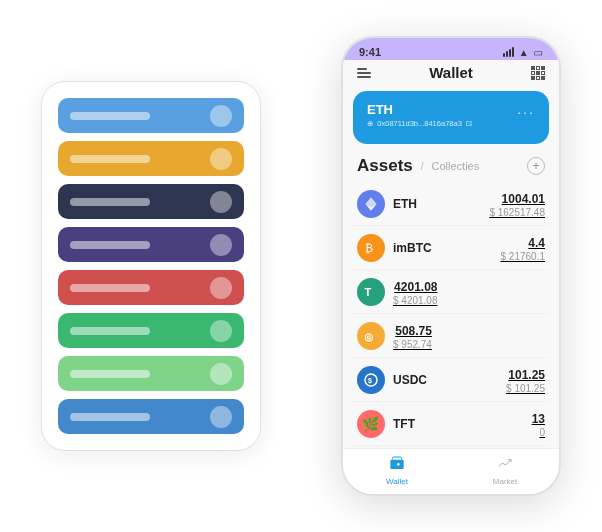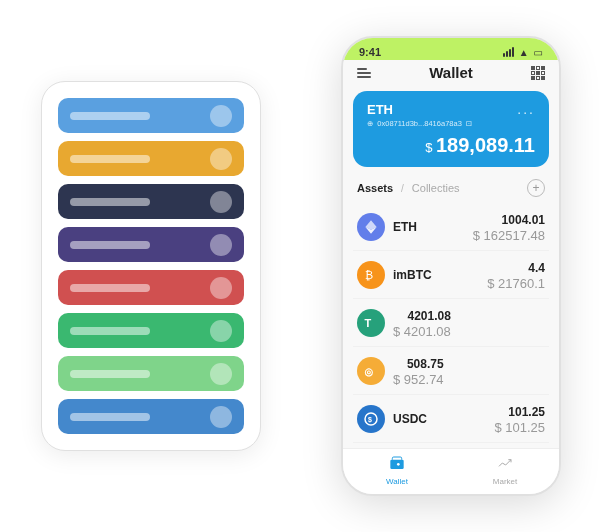--- a/index.html
+++ b/index.html
@@ -97,21 +97,21 @@
       flex-direction: column;
     }
 
     .phone-status {
       display: flex;
       justify-content: space-between;
       align-items: center;
       padding: 8px 16px 2px;
       font-size: 10px;
       color: #333;
-      background: #bef264;
+      background: #c4b5fd;
     }
 
     .status-time { font-weight: 600; font-size: 11px; }
 
     .status-icons {
       display: flex;
       align-items: center;
       gap: 3px;
     }
 
@@ -216,21 +216,21 @@
       padding: 2px 14px 6px;
     }
 
     .assets-tabs {
       display: flex;
       gap: 8px;
       align-items: center;
     }
 
     .assets-tab {
-      font-size: 11px;
+      font-size: 17px;
       color: #222;
       font-weight: 600;
     }
 
     .assets-tab-divider {
       color: #bbb;
       font-size: 10px;
     }
 
     .assets-tab-inactive {
@@ -277,30 +277,31 @@
 
     .token-name {
       font-size: 12px;
       font-weight: 600;
       color: #222;
       flex: 1;
     }
 
     .token-amounts {
       text-align: right;
+      text-decoration: underline;
     }
 
     .token-amount {
       font-size: 12px;
       font-weight: 600;
       color: #222;
     }
 
     .token-usd {
-      font-size: 13px;
+      font-size: 10px;
       color: #999;
       display: block;
     }
 
     
     .bottom-nav {
       display: flex;
       background: #fff;
       border-top: 1px solid #eee;
       padding: 6px 0 8px;
@@ -442,23 +443,20 @@
 
       <div class="eth-card">
         <div class="eth-card-header">
           <span class="eth-card-name">ETH</span>
           <span class="eth-card-dots">...</span>
         </div>
         <div class="eth-card-address">
           <span>⊕</span>
           <span>0x08711d3b...8416a78a3</span>
           <span>⊡</span>
-        </div>
-        <div class="eth-card-balance">
-          <span class="eth-card-balance-prefix">$ </span><span>189,089.11</span>
         </div>
       </div>
 
       <div class="assets-header">
         <div class="assets-tabs">
           <span class="assets-tab">Assets</span>
           <span class="assets-tab-divider">/</span>
           <span class="assets-tab-inactive">Collecties</span>
         </div>
         <div class="assets-add">

